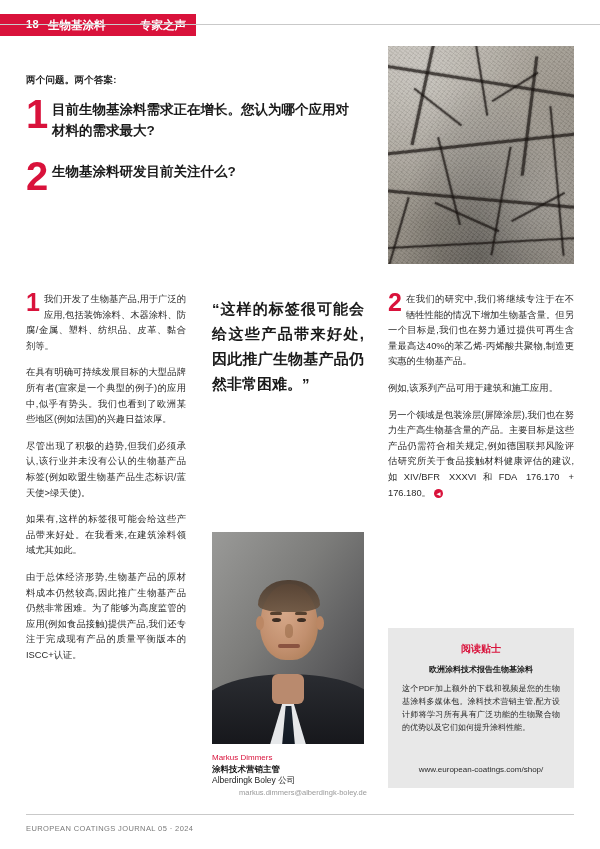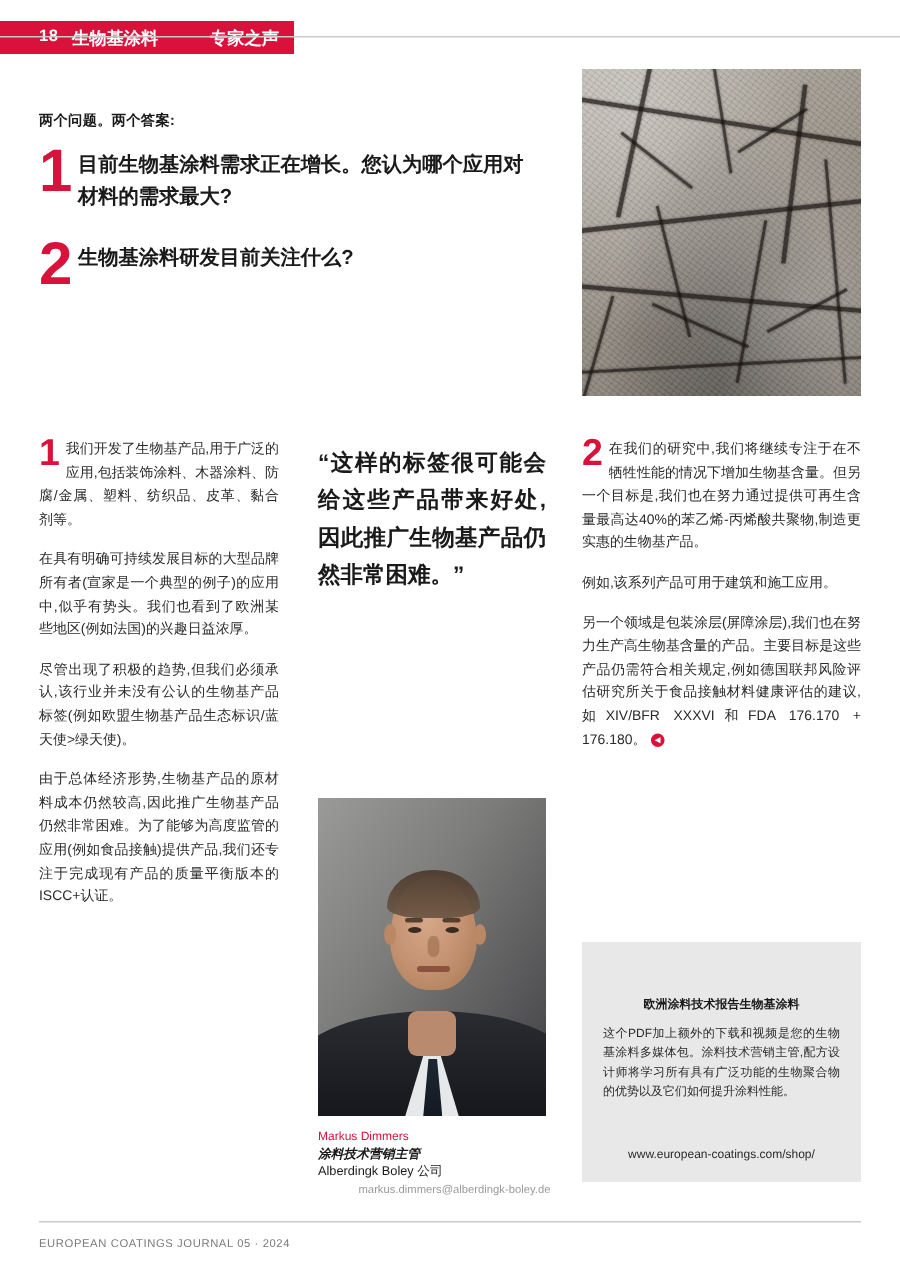--- a/index.html
+++ b/index.html
@@ -314,21 +314,20 @@
   }
   .cap-name {
     color: #d9123b;
     font-weight: normal;
     font-size: 8px;
   }
   .cap-role {
     color: #1a1a1a;
     font-weight: bold;
     font-size: 8.5px;
-    font-style: italic;
   }
   .cap-org {
     color: #1a1a1a;
     font-size: 8.5px;
   }
   .cap-mail {
     color: #9a9a9a;
     font-size: 7.5px;
     margin-left: 27px;
   }
@@ -442,20 +441,21 @@
   <div class="crack" style="left:44px; top:170px; width:70px; height:1.5px; transform:rotate(24deg);"></div>
   <div class="crack" style="left:120px; top:160px; width:60px; height:1.5px; transform:rotate(-28deg);"></div>
 </div>
 
 <div class="col col-left">
   <p>
     <span class="col-num">1</span><span>我们开发了生物基产品,用于广泛的应用,包括装饰涂料、木器涂料、防腐/金属、塑料、纺织品、皮革、黏合剂等。</span>
   </p>
   <p>在具有明确可持续发展目标的大型品牌所有者(宣家是一个典型的例子)的应用中,似乎有势头。我们也看到了欧洲某些地区(例如法国)的兴趣日益浓厚。</p>
   <p>尽管出现了积极的趋势,但我们必须承认,该行业并未没有公认的生物基产品标签(例如欧盟生物基产品生态标识/蓝天使&gt;绿天使)。</p>
+  <p>如果有,这样的标签很可能会给这些产品带来好处。在我看来,在建筑涂料领域尤其如此。</p>
   <p>由于总体经济形势,生物基产品的原材料成本仍然较高,因此推广生物基产品仍然非常困难。为了能够为高度监管的应用(例如食品接触)提供产品,我们还专注于完成现有产品的质量平衡版本的ISCC+认证。</p>
 </div>
 
 <div class="pullquote">“这样的标签很可能会给这些产品带来好处,因此推广生物基产品仍然非常困难。”</div>
 
 <div class="col col-right">
   <p>
     <span class="col-num">2</span><span>在我们的研究中,我们将继续专注于在不牺牲性能的情况下增加生物基含量。但另一个目标是,我们也在努力通过提供可再生含量最高达40%的苯乙烯-丙烯酸共聚物,制造更实惠的生物基产品。</span>
   </p>
   <p>例如,该系列产品可用于建筑和施工应用。</p>
@@ -481,19 +481,20 @@
 </div>
 
 <div class="caption">
   <div class="cap-name">Markus Dimmers</div>
   <div class="cap-role">涂料技术营销主管</div>
   <div class="cap-org">Alberdingk Boley 公司</div>
   <div class="cap-mail">markus.dimmers@alberdingk-boley.de</div>
 </div>
 
 <div class="tipbox">
+  <div class="tip-title">阅读贴士</div>
   <div class="tip-sub">欧洲涂料技术报告生物基涂料</div>
   <div class="tip-body">这个PDF加上额外的下载和视频是您的生物基涂料多媒体包。涂料技术营销主管,配方设计师将学习所有具有广泛功能的生物聚合物的优势以及它们如何提升涂料性能。</div>
   <div class="tip-url">www.european-coatings.com/shop/</div>
 </div>
 
 <div class="footer-rule"></div>
 <div class="footer-text">EUROPEAN COATINGS JOURNAL 05 · 2024</div>
 
 </body></html>

